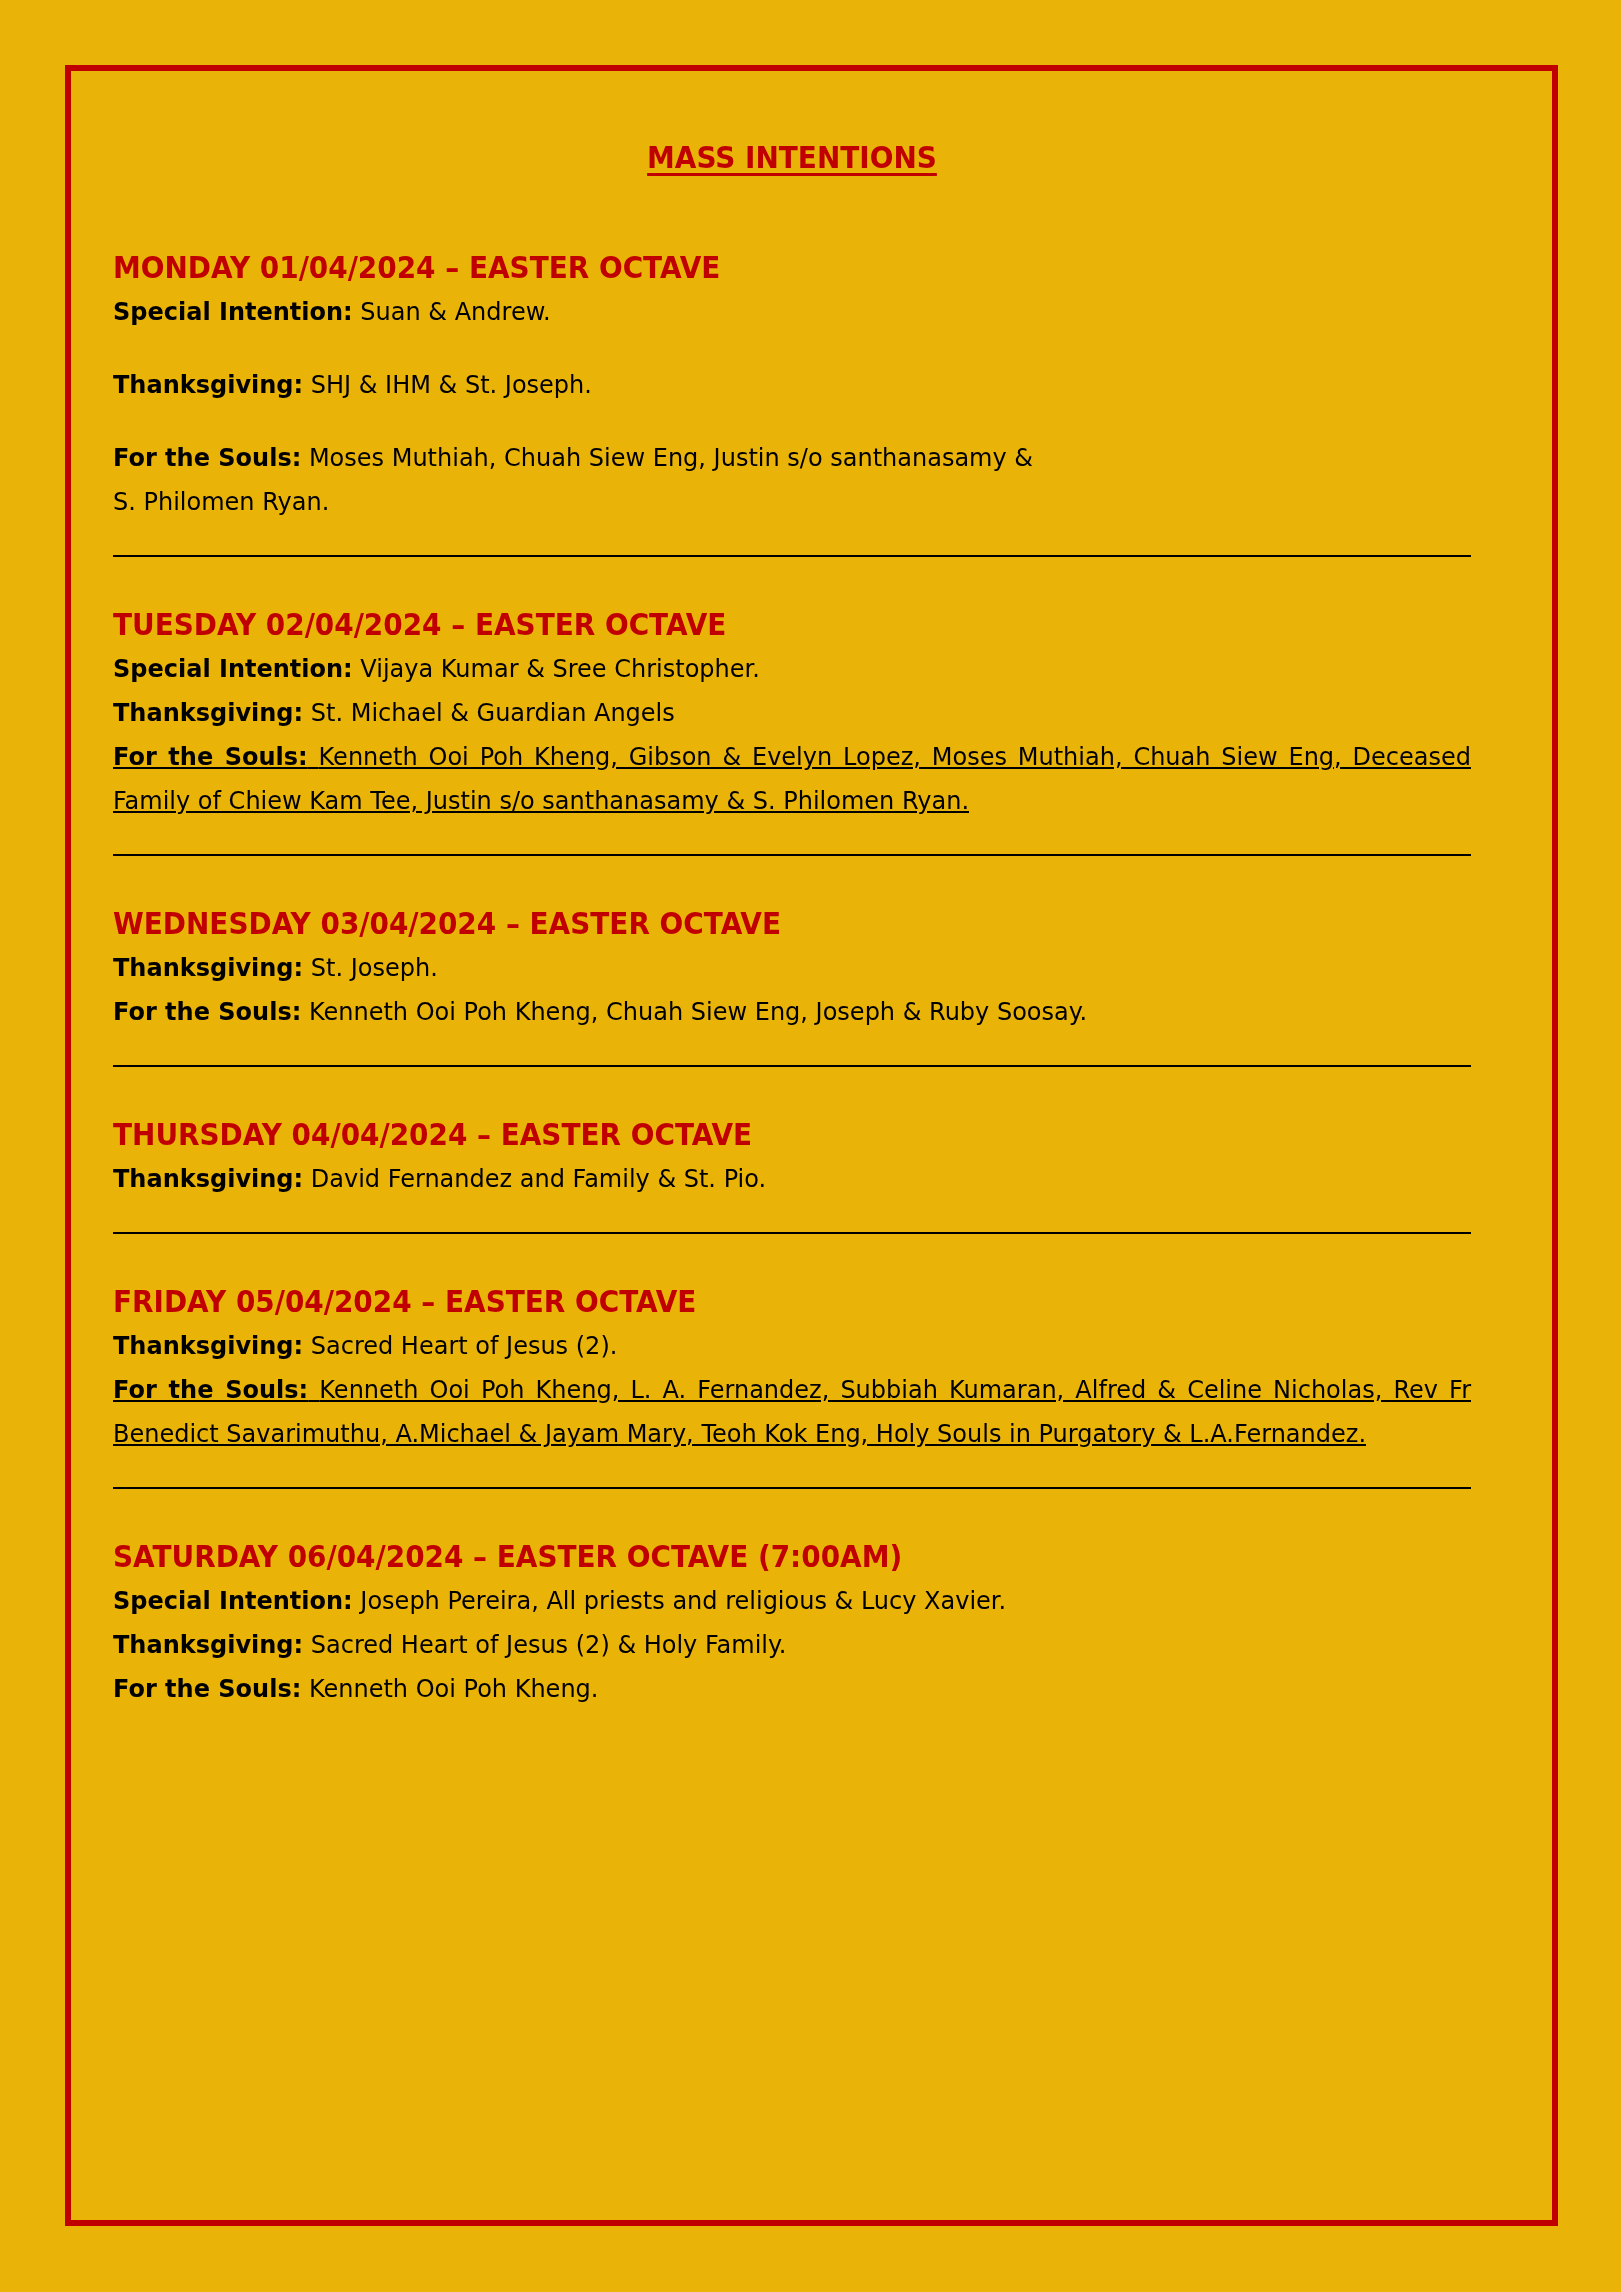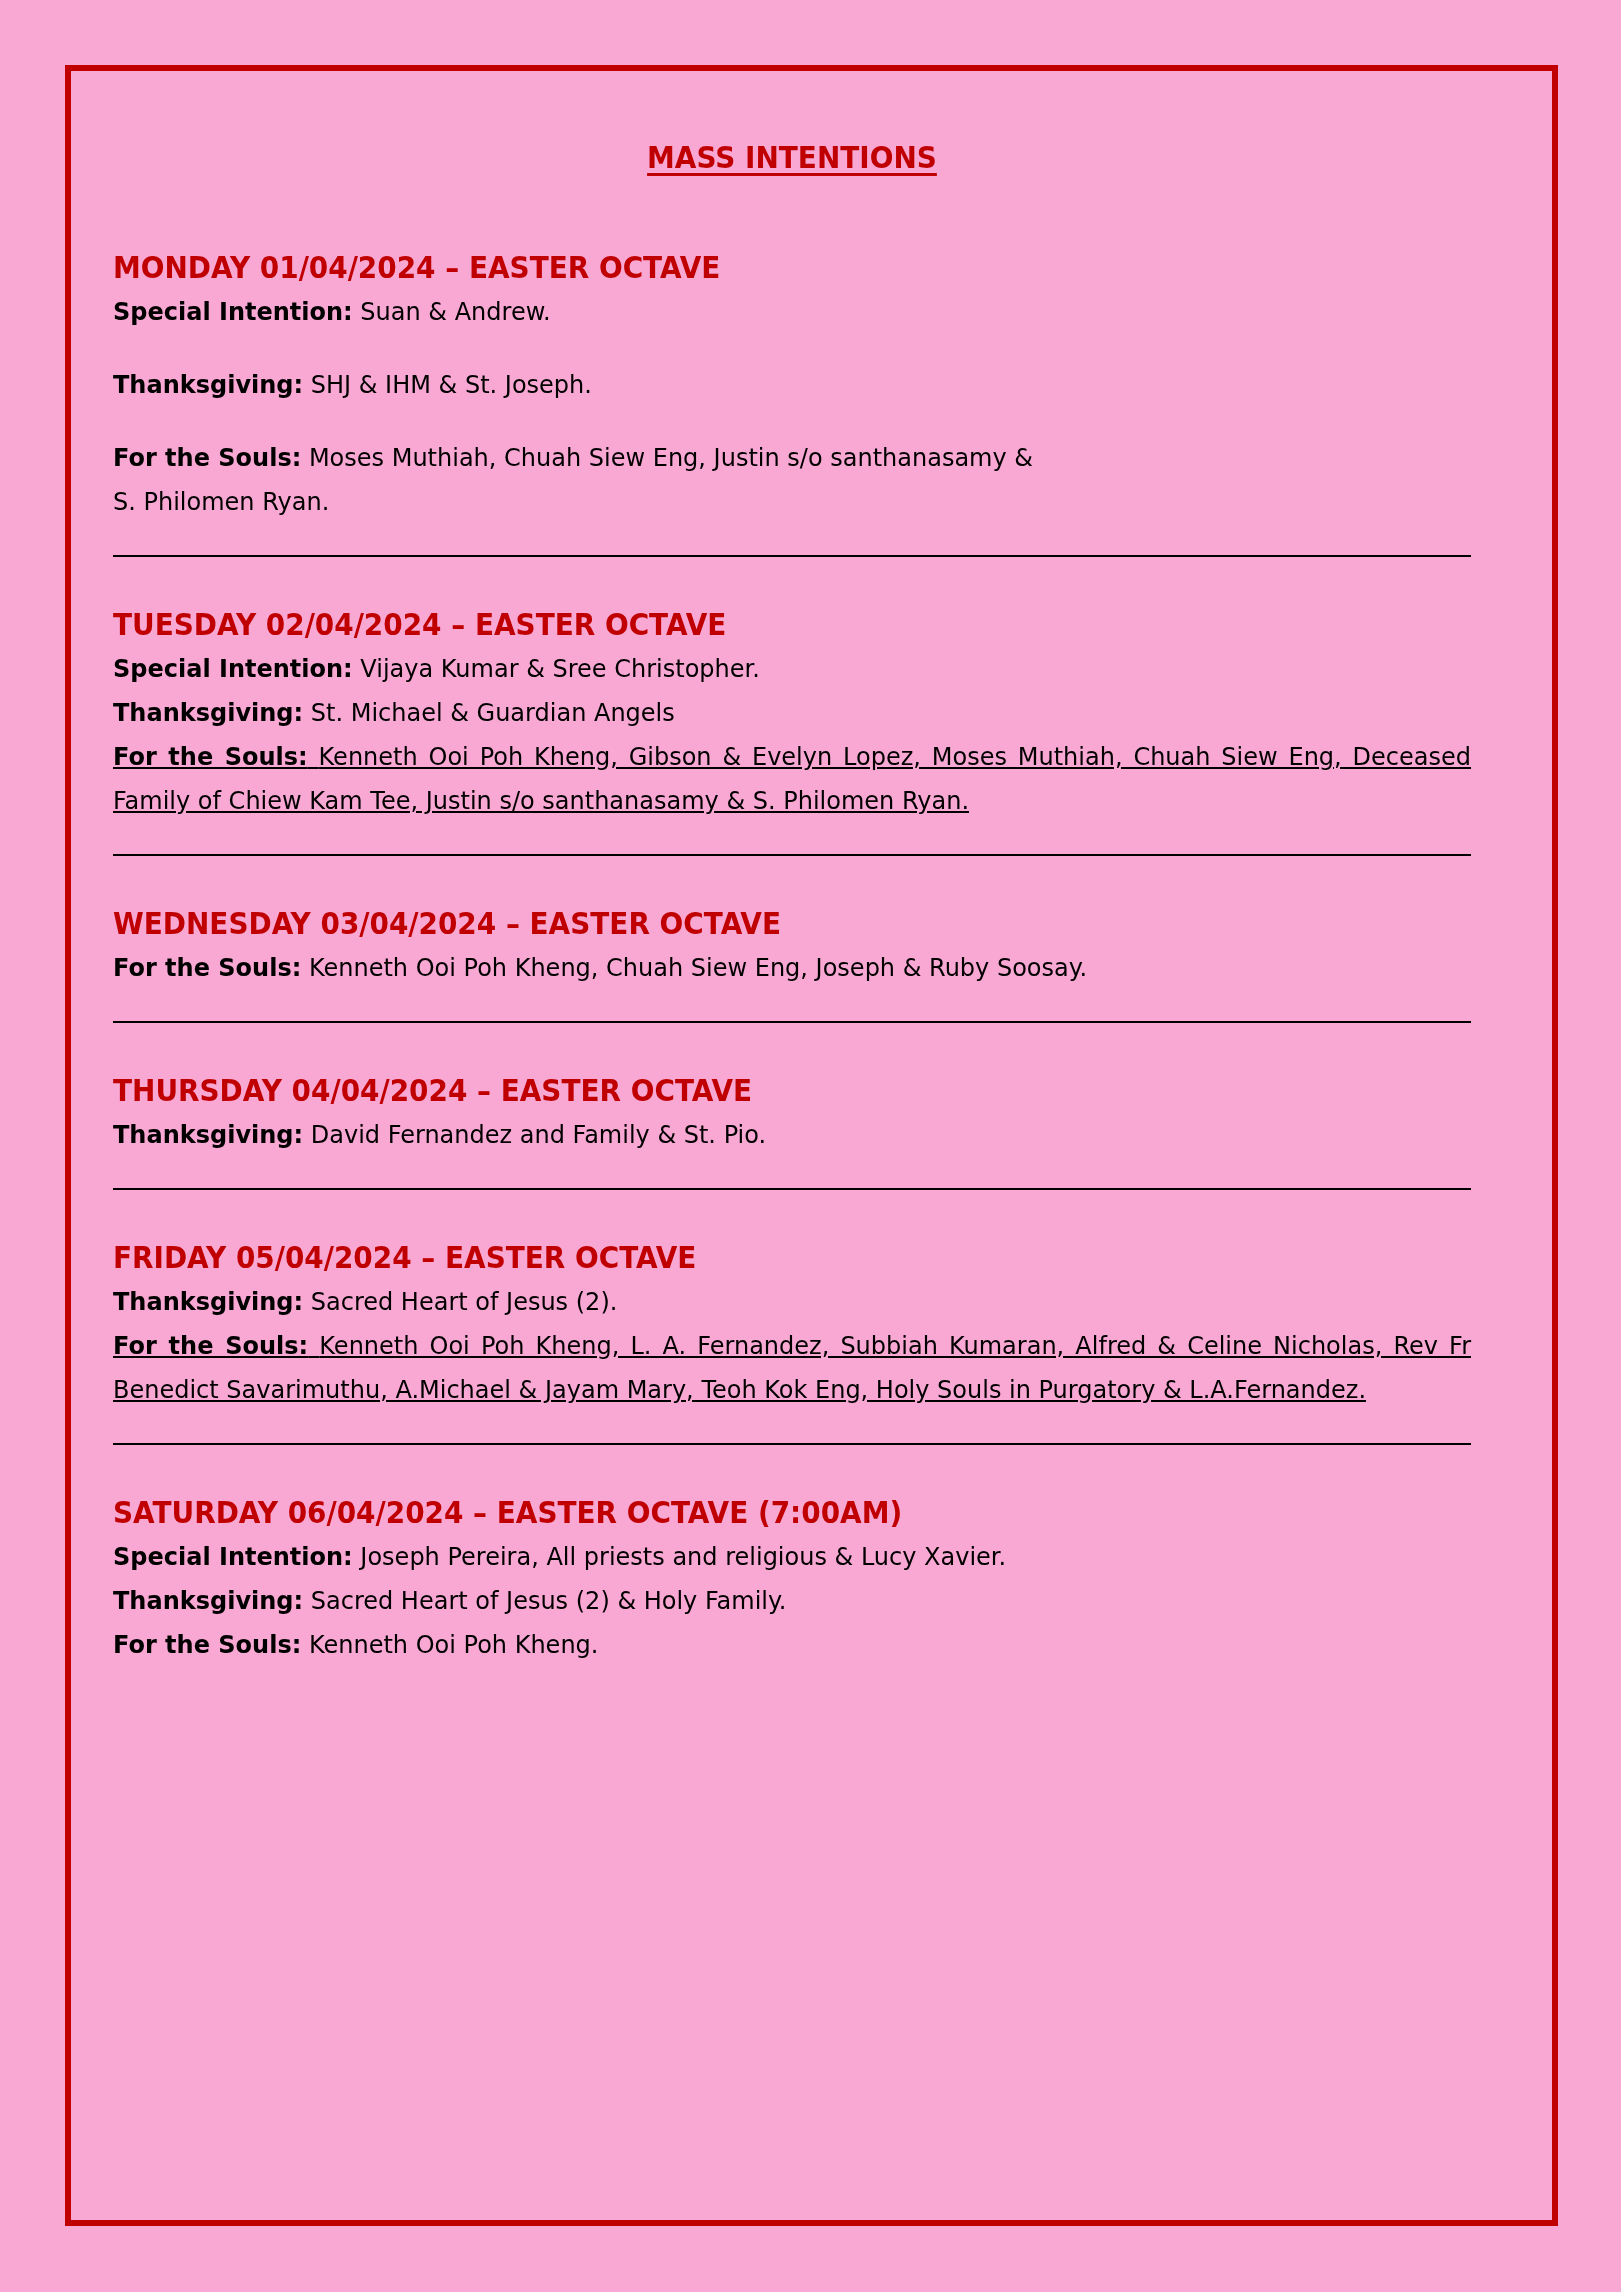--- a/index.html
+++ b/index.html
@@ -1,21 +1,21 @@
 <!DOCTYPE html>
 <html style="--accent: #C00000; --rule: #000000;"><head>
 <meta charset="utf-8">
 <style>
   :root { --accent: #C00000; --rule: #000000; }
   html, body { margin: 0; padding: 0; background: #ffffff; }
   .page {
     position: relative;
     width: 1621px;
     height: 2293px;
-    background: #f9a8d4;
+    background: #eab308;
     overflow: hidden;
     font-family: "DejaVu Sans", sans-serif;
     color: #000000;
   }
   .page-border {
     position: absolute;
     left: 65px;
     top: 65px;
     width: 1493px;
     height: 2161px;
@@ -104,20 +104,21 @@
 
   <p class="para justify"><b class="label">For the Souls:</b> <span class="text">Kenneth Ooi Poh Kheng, Gibson &amp; Evelyn Lopez, Moses Muthiah, Chuah Siew Eng, Deceased Family of Chiew Kam Tee, Justin s/o santhanasamy &amp; S. Philomen Ryan.</span></p>
 </div>
     <hr class="rule">
   </section>
 
   <section class="day-section">
     <h2 class="day-heading">WEDNESDAY 03/04/2024 – EASTER OCTAVE</h2>
     <div class="items">
 
+  <p class="para"><b class="label">Thanksgiving:</b> <span class="text">St. Joseph.</span></p>
 
   <p class="para"><b class="label">For the Souls:</b> <span class="text">Kenneth Ooi Poh Kheng, Chuah Siew Eng, Joseph &amp; Ruby Soosay.</span></p>
 </div>
     <hr class="rule">
   </section>
 
   <section class="day-section">
     <h2 class="day-heading">THURSDAY 04/04/2024 – EASTER OCTAVE</h2>
     <div class="items">
 

